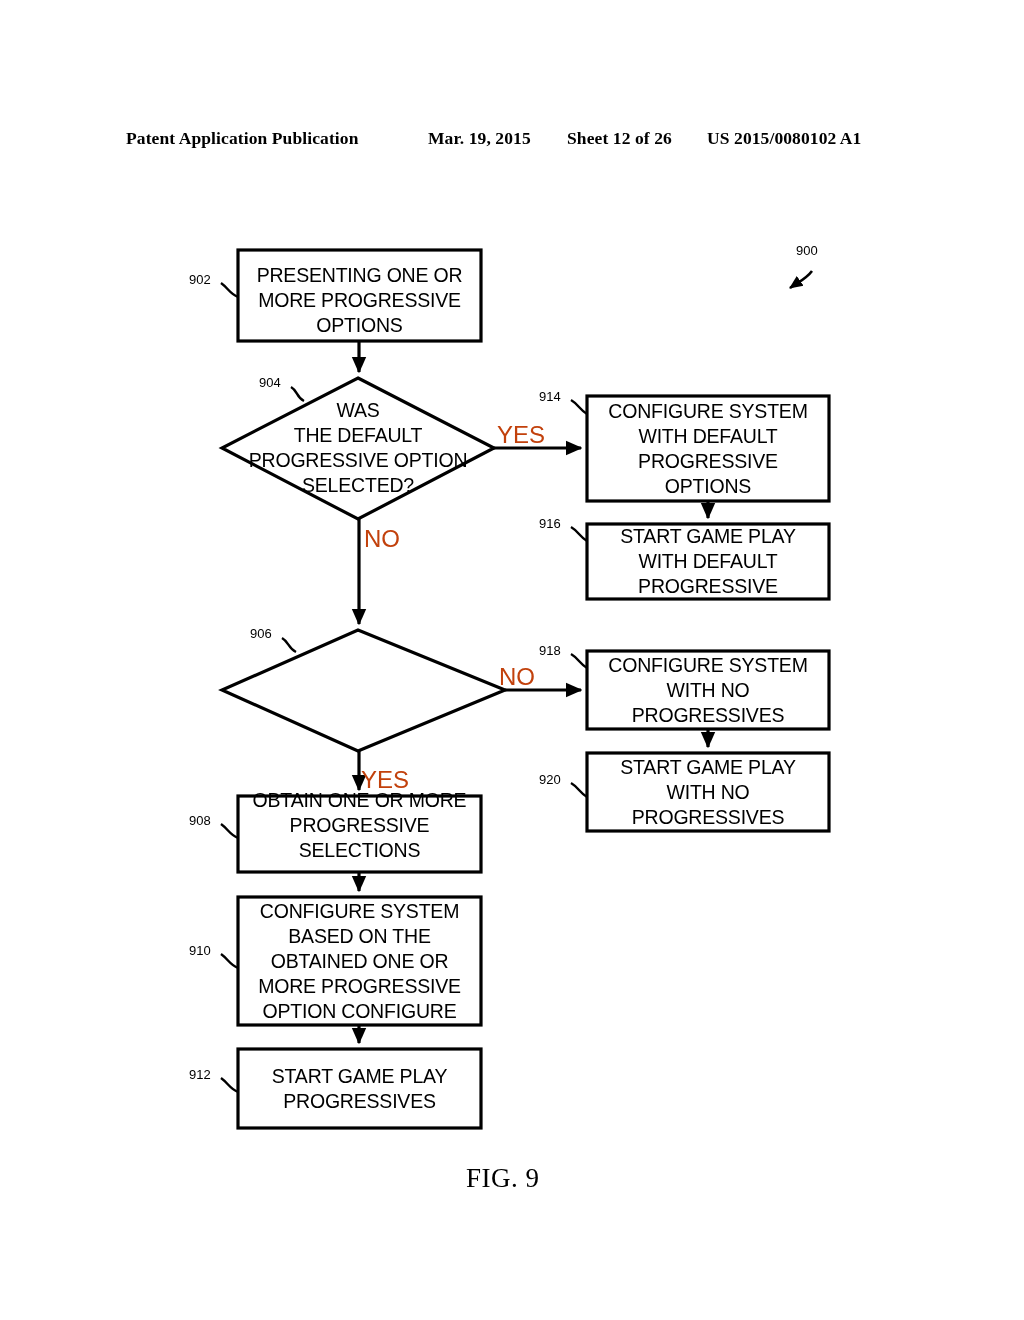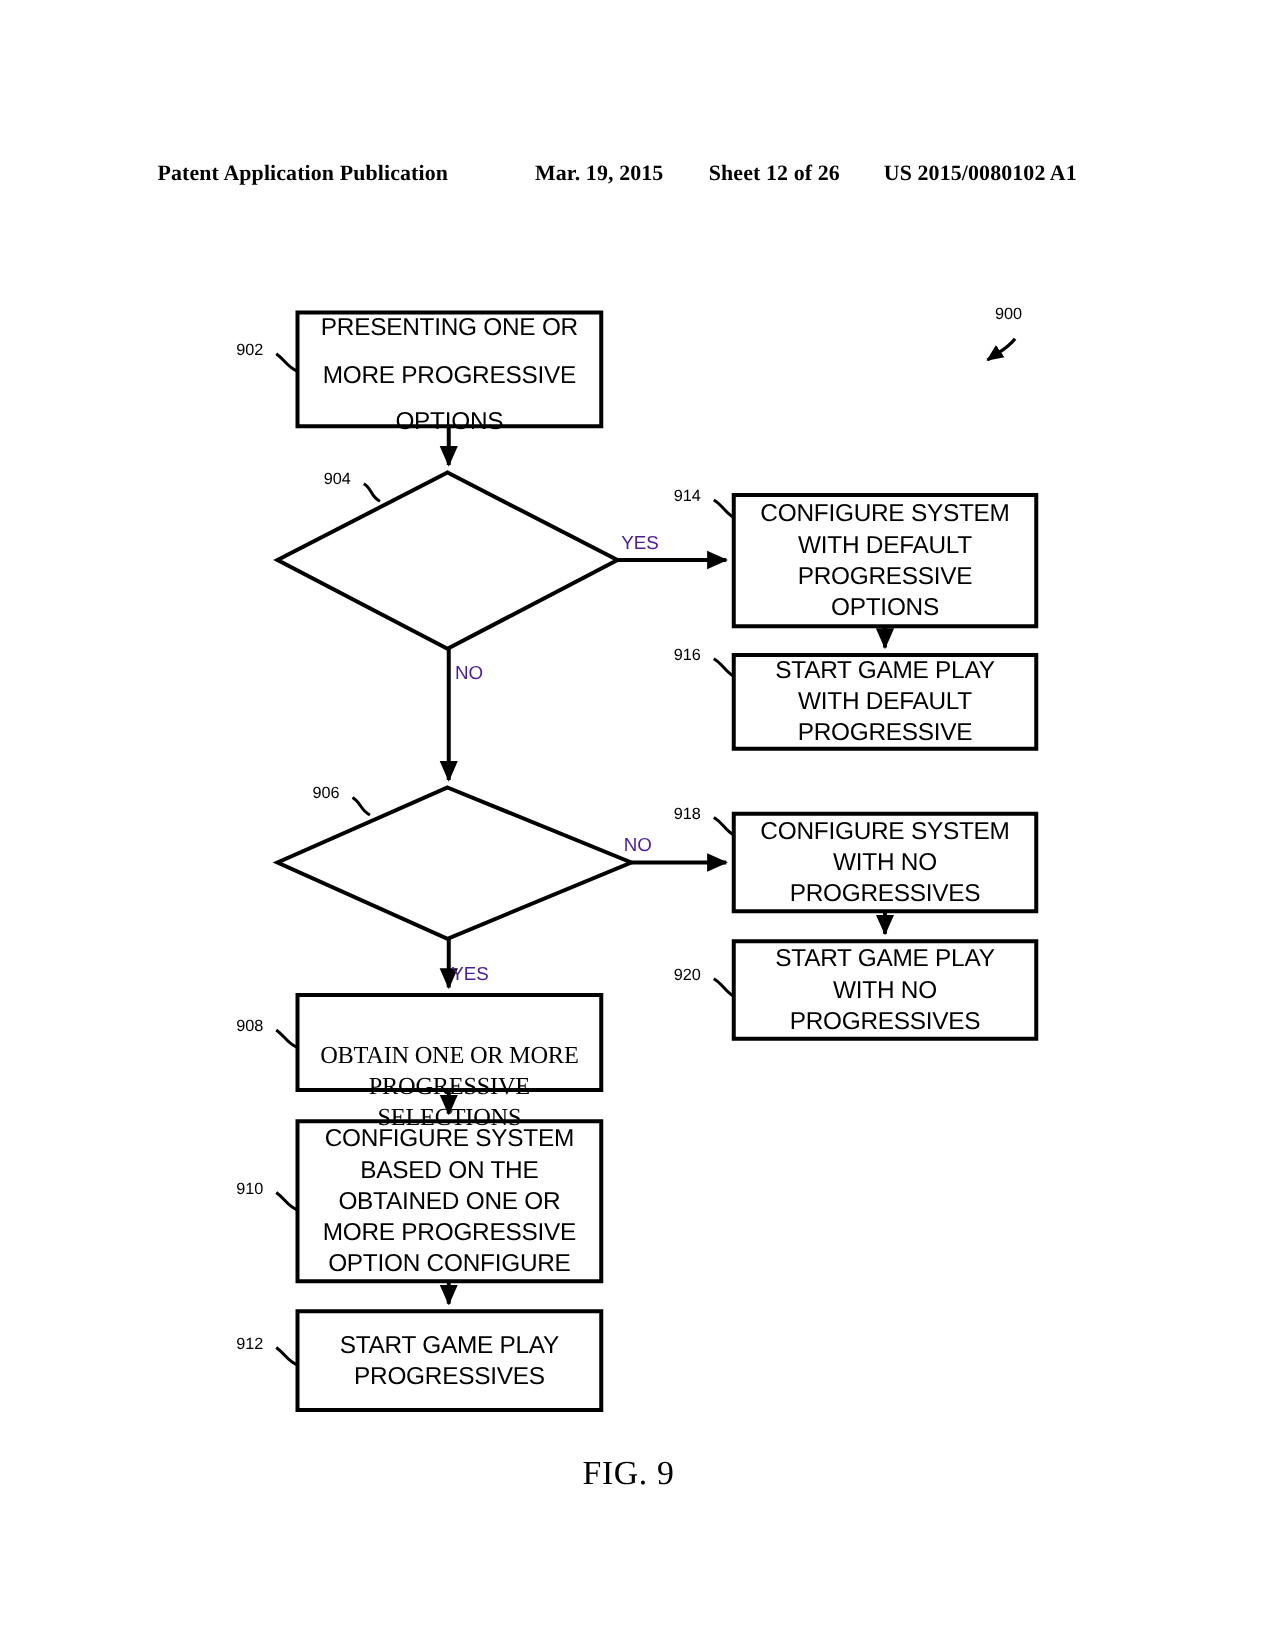--- a/index.html
+++ b/index.html
@@ -62,26 +62,26 @@
     color: #000;
     display: flex;
     flex-direction: column;
     justify-content: center;
     align-items: center;
     pointer-events: none;
   }
   .node-text span { display: block; white-space: nowrap; }
 
   
-  #t902 { left: 238px; top: 250px;  width: 243px; height: 100px; justify-content: space-between; }
+  #t902 { left: 238px; top: 250px;  width: 243px; height: 100px; }
   #t914 { left: 587px; top: 396px;  width: 242px; height: 105px; }
   #t916 { left: 587px; top: 524px;  width: 242px; height: 75px; }
   #t918 { left: 587px; top: 651px;  width: 242px; height: 78px; }
   #t920 { left: 587px; top: 753px;  width: 242px; height: 78px; }
-  #t908 { left: 238px; top: 820px;  width: 243px; height: 98px; font-family: Liberation Serif, serif; }
+  #t908 { left: 238px; top: 776px;  width: 243px; height: 98px; }
   #t910 { left: 238px; top: 897px;  width: 243px; height: 128px; }
   #t912 { left: 238px; top: 1049px; width: 243px; height: 79px; }
 
   
   #t904 { left: 222px; top: 393px; width: 272px; height: 110px; }
   #t906 { left: 222px; top: 643px; width: 283px; height: 94px; }
 
   
   .ref-num {
     position: absolute;
@@ -98,23 +98,23 @@
   #ref-912 { left: 189px; top: 1064px; }
   #ref-914 { left: 539px; top: 386px; }
   #ref-916 { left: 539px; top: 513px; }
   #ref-918 { left: 539px; top: 640px; }
   #ref-920 { left: 539px; top: 769px; }
   #ref-900 { left: 796px; top: 240px; }
 
   
   .branch-label {
     position: absolute;
-    font-size: 15px;
+    font-size: 24px;
     line-height: 22px;
-    color: #4c1d95;
+    color: #c2410c;
     white-space: nowrap;
   }
   #lbl-yes-904 { left: 497px; top: 424px; }
   #lbl-no-904  { left: 364px; top: 528px; }
   #lbl-no-906  { left: 499px; top: 666px; }
   #lbl-yes-906 { left: 361px; top: 769px; }
 
   
   #fig-caption {
     position: absolute;
@@ -197,20 +197,26 @@
       <path d="M 812 271 C 806 279, 800 281, 790 288" marker-end="url(#arrow)"></path>
     </g>
   </svg>
 
   <div class="node-text" id="t902">
     <span>PRESENTING ONE OR</span>
     <span>MORE PROGRESSIVE</span>
     <span>OPTIONS</span>
   </div>
 
+  <div class="node-text" id="t904">
+    <span>WAS</span>
+    <span>THE DEFAULT</span>
+    <span>PROGRESSIVE OPTION</span>
+    <span>SELECTED?</span>
+  </div>
 
 
   <div class="node-text" id="t908">
     <span>OBTAIN ONE OR MORE</span>
     <span>PROGRESSIVE</span>
     <span>SELECTIONS</span>
   </div>
 
   <div class="node-text" id="t910">
     <span>CONFIGURE SYSTEM</span>

